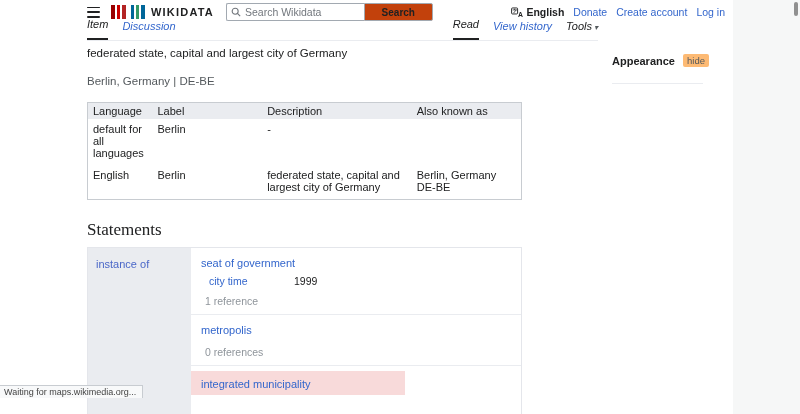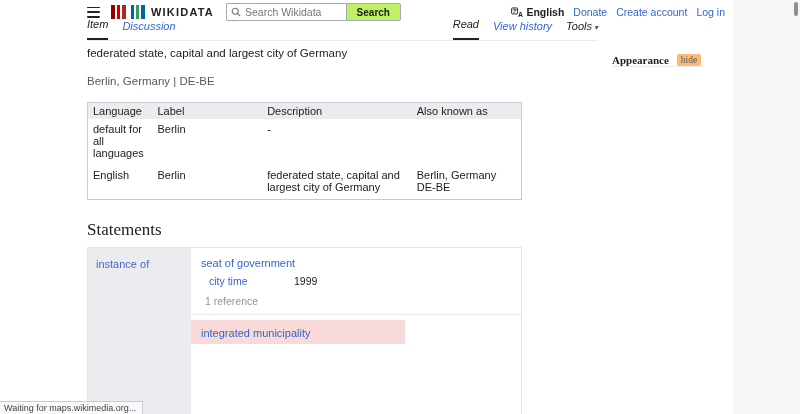--- a/index.html
+++ b/index.html
@@ -8,47 +8,47 @@
   .viewport { position:relative; width:800px; height:414px; background:#fff; overflow:hidden; }
 
   
   .top-bar { position:absolute; top:0; left:0; width:733px; height:24px; display:flex; align-items:center; padding-left:87px; }
   .hamburger { width:13px; height:11px; display:flex; flex-direction:column; justify-content:space-between; cursor:pointer; margin-right:11px; }
   .hamburger span { display:block; height:1.6px; background:#202122; border-radius:1px; }
   .logo { display:flex; align-items:center; margin-right:12px; }
   .logo-bars { display:flex; align-items:center; height:14px; margin-right:6px; }
   .logo-bars i { display:inline-block; height:14px; }
   .logo-text { font-size:11px; font-weight:bold; letter-spacing:1.2px; color:#202122; }
-  .search-wrap { display:flex; align-items:stretch; height:18px; width:175px; }
+  .search-wrap { display:flex; align-items:stretch; height:18px; width:207px; }
   .search-box { display:flex; align-items:center; flex:1; border:1px solid #a2a9b1; border-right:none; border-radius:2px 0 0 2px; background:#fff; padding:0 4px; }
   .search-box svg { flex:0 0 auto; margin-right:4px; }
   .search-box input { border:none; outline:none; width:100%; font-size:10.5px; font-family:"Liberation Sans",sans-serif; color:#202122; background:transparent; }
   .search-box input::placeholder { color:#72777d; }
-  .search-btn { border:1px solid #a2a9b1; background:#bef264; border-radius:0 2px 2px 0; font-size:10px; font-weight:bold; color:#202122; padding:0 10px; cursor:pointer; font-family:"Liberation Sans",sans-serif; }
+  .search-btn { border:1px solid #a2a9b1; background:#c2410c; border-radius:0 2px 2px 0; font-size:10px; font-weight:bold; color:#202122; padding:0 17px; cursor:pointer; font-family:"Liberation Sans",sans-serif; }
   .top-right { margin-left:auto; margin-right:8px; display:flex; align-items:center; gap:9px; font-size:10.5px; }
   .lang-btn { display:flex; align-items:center; gap:3px; font-weight:bold; color:#202122; cursor:pointer; }
   .top-link { color:#3366cc; text-decoration:none; cursor:pointer; }
 
   
   .content { position:absolute; left:87px; top:24px; width:511px; }
   .heading-row { padding-top:9px; border-bottom:1px solid #c8ccd1; padding-bottom:2px; }
   .page-title { font-family:"Liberation Serif", serif; font-size:21px; font-weight:normal; display:inline; }
   .entity-id { font-size:11px; color:#54595d; margin-left:5px; }
   .tabs-row { display:flex; justify-content:space-between; align-items:flex-end; border-bottom:1px solid #eaecf0; height:17px; }
   .tabs-left, .tabs-right { display:flex; gap:14px; align-items:flex-end; }
   .tab { font-size:11px; padding-bottom:8px; cursor:pointer; color:#3366cc;font-style:italic; }
   .tab.active { color:#202122; border-bottom:2px solid #202122; }
   .tab.plain { color:#202122; }
   .chev { font-size:8px; color:#54595d; margin-left:2px; }
 
   .description { margin-top:6px; font-size:11.5px; color:#202122; }
   .aliases { margin-top:16px; font-size:11.5px; color:#54595d; }
 
   
-  .appearance { position:absolute; left:612px; top:54px; width:91px; display:flex; align-items:center; gap:8px; padding-bottom:0; border-bottom:1px solid #eaecf0;font-family:Liberation Serif, serif; }
+  .appearance { position:absolute; left:612px; top:54px; width:91px; display:flex; align-items:center; gap:8px; padding-bottom:16px; border-bottom:1px solid #eaecf0; }
   .appearance-title { font-size:11px; font-weight:bold; color:#202122; }
   .hide-chip { font-size:9.5px; color:#54595d; background:#fdba74; border-radius:2px; padding:1px 4px; cursor:pointer; }
 
   
   .terms-table { margin-top:15px; width:435px; border:1px solid #c8ccd1; border-collapse:collapse; font-size:11px; }
   .terms-table th { background:#eaecf0; font-weight:normal; text-align:left; padding:2px 5px; color:#202122; }
   .terms-table td { padding:4px 5px 6px; vertical-align:top; color:#202122; }
   .col-lang { width:65px; } .col-label { width:110px; } .col-desc { width:150px; } .col-aka { width:110px; }
 
   
@@ -65,21 +65,21 @@
   .qualifier-row { display:flex; margin-top:4px; }
   .qual-prop { font-size:10.5px; color:#3366cc; cursor:pointer; padding-left:18px; width:103px; }
   .qual-value { font-size:10.5px; color:#202122; }
   .ref-toggle { font-size:10.5px; color:#8f959b; padding-left:14px; margin-top:8px; cursor:pointer; }
 
   
   .gray-strip { position:absolute; left:733px; top:0; width:67px; height:414px; background:#f6f7f7; }
   .scroll-thumb { position:absolute; left:794px; top:2px; width:4px; height:14px; background:#909090; border-radius:2px; cursor:pointer; }
 
   
-  .status-bubble { position:absolute; left:0; bottom:0; height:13px; background:#f8f9fa; border:1px solid #c8ccd1; border-left:none; border-bottom:none; font-size:9px; color:#444; padding:1px 6px 0 4px; white-space:nowrap; }
+  .status-bubble { position:absolute; left:0; bottom:16px; height:13px; background:#f8f9fa; border:1px solid #c8ccd1; border-left:none; border-bottom:none; font-size:9px; color:#444; padding:1px 6px 0 4px; white-space:nowrap; }
 </style>
 </head>
 <body>
 
 <div class="viewport">
 
   <div class="top-bar">
     <div class="hamburger">
         <span></span>
         <span></span>
@@ -177,20 +177,24 @@
 
         <div class="value-row">
           <span class="snak-link">seat of government</span>
           <div class="qualifier-row">
             <span class="qual-prop">city time</span>
             <span class="qual-value">1999</span>
           </div>
           <div class="ref-toggle">1 reference</div>
         </div>
 
+        <div class="value-row">
+          <span class="snak-link">metropolis</span>
+          <div class="ref-toggle">0 references</div>
+        </div>
 
         <div class="value-row">
           <div class="snak-highlight">
             <span class="snak-link">integrated municipality</span>
           </div>
 
         </div>
 
       </div>
     </div>

